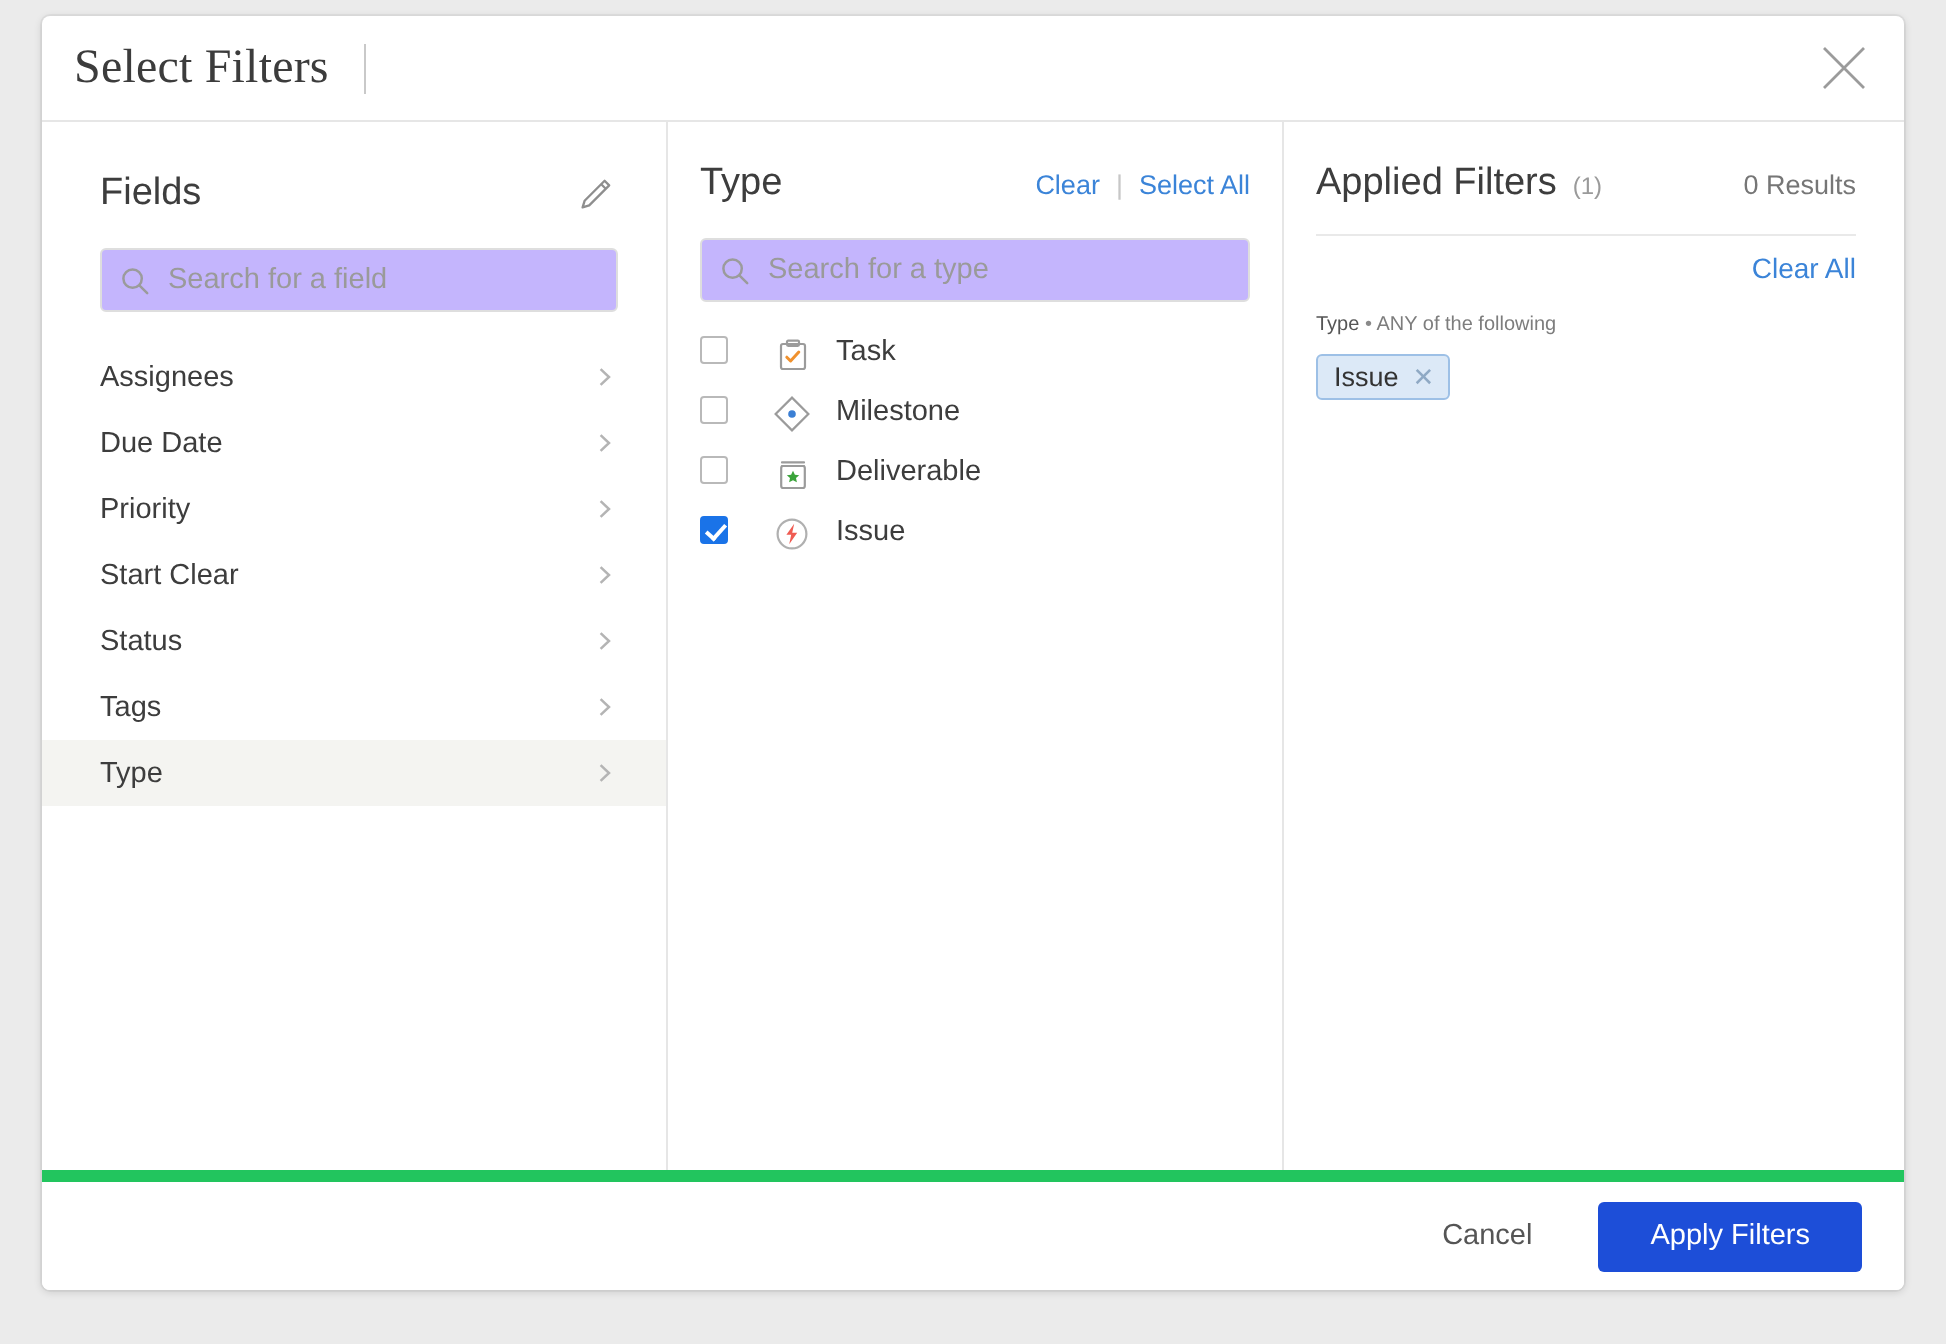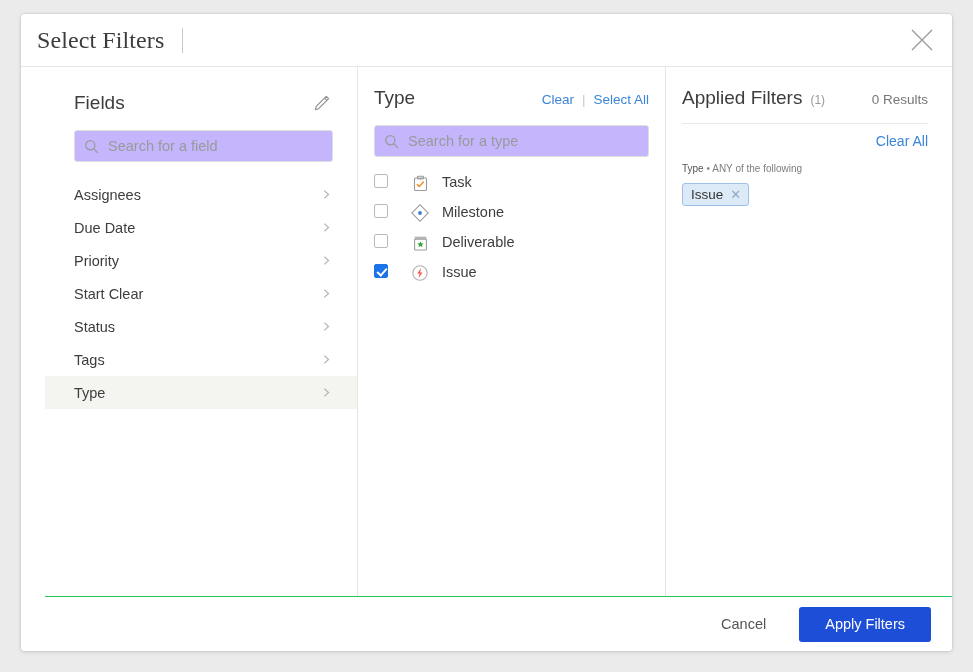--- a/index.html
+++ b/index.html
@@ -6,21 +6,21 @@
   html, body {
     margin: 0; padding: 0;
     width: 973px; height: 672px;
     background: #ebebeb;
     font-family: "Liberation Sans", sans-serif;
     -webkit-font-smoothing: antialiased;
   }
 
   .dialog {
     position: absolute;
-    left: 21px; top: 14px;
+    left: 21px; top: 8px;
     width: 931px; height: 637px;
     background: #ffffff;
     border-radius: 4px;
     box-shadow: 0 1px 4px rgba(0,0,0,0.14), 0 0 0 1px rgba(0,0,0,0.04);
     overflow: hidden;
     display: flex;
     flex-direction: column;
   }
 
   
@@ -52,22 +52,21 @@
     width: 34px; height: 34px;
     display: flex; align-items: center; justify-content: center;
     cursor: pointer;
   }
 
   
   .dlg-body {
     flex: 1 1 auto;
     display: flex;
     min-height: 0;
-    border-bottom: 1px solid #22c55e;
-    margin-left: 24px;
+    border-bottom: 6px solid #22c55e;
   }
 
   .col-fields {
     width: 313px;
     flex: 0 0 313px;
     border-right: 1px solid #e6e6e6;
     display: flex; flex-direction: column;
   }
   .col-type {
     width: 308px;

